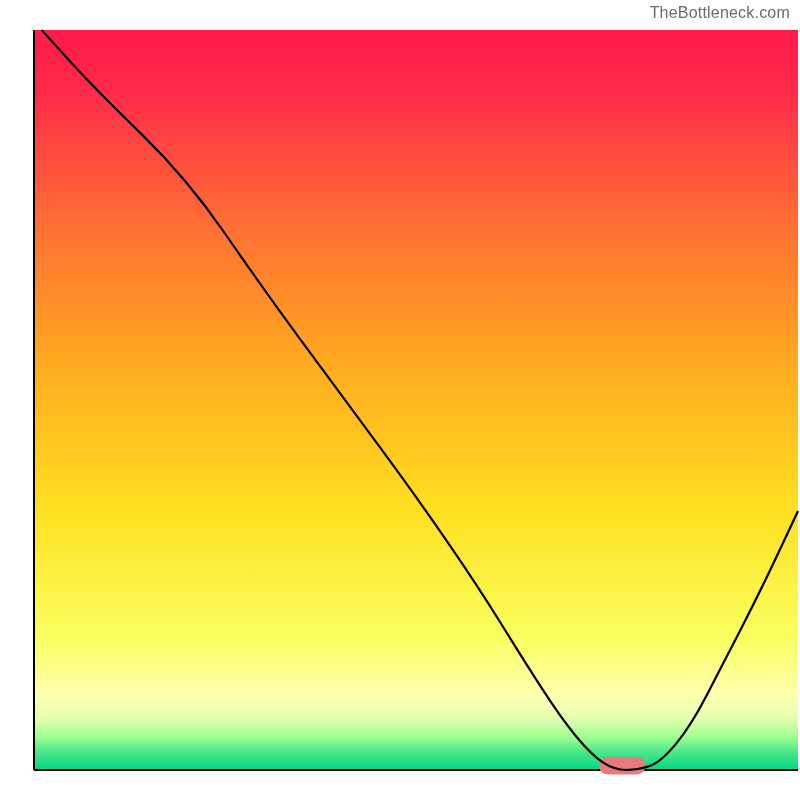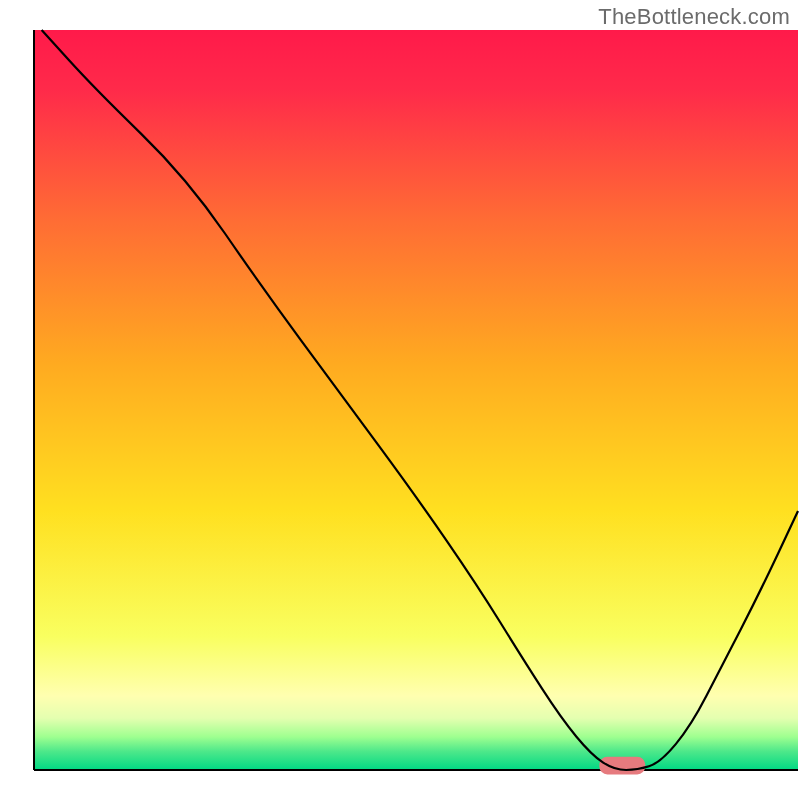--- a/index.html
+++ b/index.html
@@ -2,21 +2,21 @@
 <html><head>
 <meta charset="utf-8">
 <style>
   * { margin: 0; padding: 0; box-sizing: border-box; }
   body { width: 800px; height: 800px; overflow: hidden; background: #fff; font-family: Arial, sans-serif; }
   .chart-container { position: relative; width: 800px; height: 800px; }
   .watermark {
     position: absolute;
     top: 4px; right: 10px;
     color: #6b6b6b;
-    font-size: 22px;
+    font-size: 16px;
     font-family: Arial, sans-serif;
     z-index: 10;
     letter-spacing: 0.2px;
   }
   svg { display: block; }
 </style>
 </head>
 <body>
 
 <div class="chart-container">

